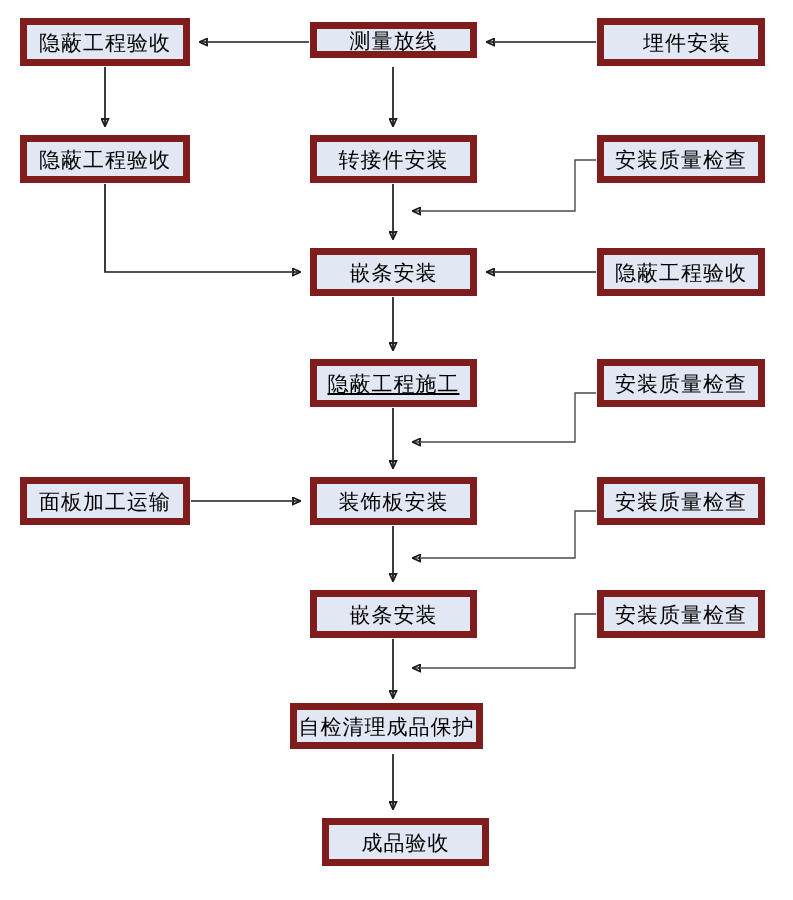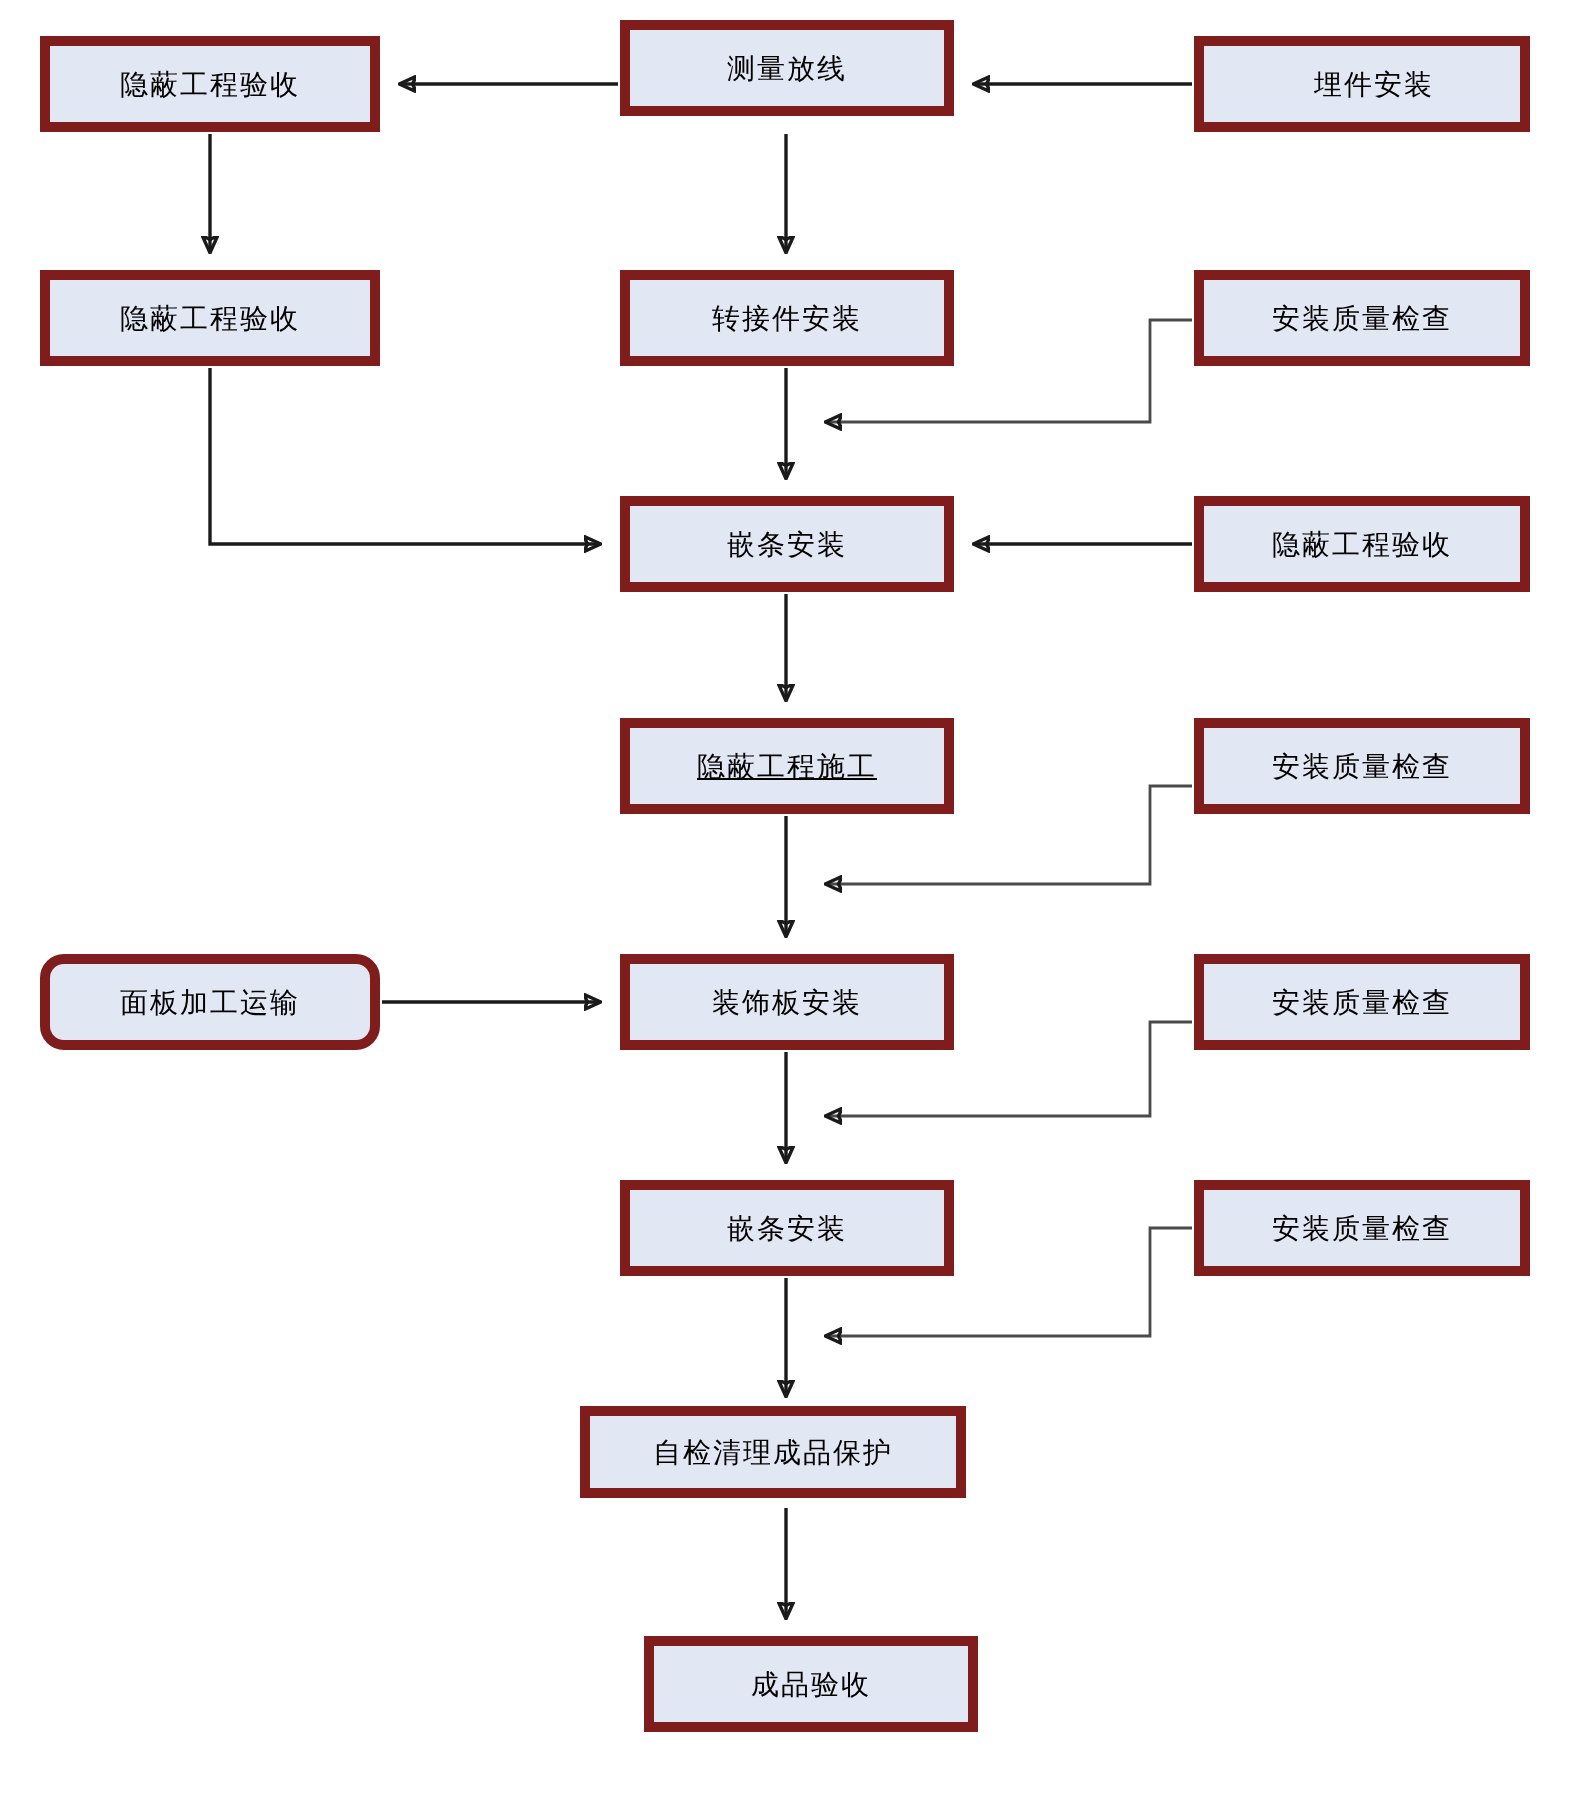--- a/index.html
+++ b/index.html
@@ -12,26 +12,26 @@
     width: 793px;
     height: 900px;
     background: #ffffff;
     font-family: "Liberation Sans", "DejaVu Sans", sans-serif;
     overflow: hidden;
   }
   .node {
     position: absolute;
     box-sizing: border-box;
     background: #e2e7f4;
-    border: 5px solid #7f1d1d;
+    border: 7px solid #7f1d1d;
     display: flex;
     align-items: center;
     justify-content: center;
     color: #000000;
-    font-size: 14px;
+    font-size: 21px;
     letter-spacing: 1px;
     white-space: nowrap;
     box-shadow: 0 0 0 0 transparent;
   }
   .node-label {
     display: block;
     line-height: 1;
   }
   svg.edges {
     position: absolute;
@@ -99,21 +99,21 @@
 
     <line x1="393" y1="639" x2="393" y2="698" marker-end="url(#ah)"></line>
 
     <line x1="393" y1="754" x2="393" y2="809" marker-end="url(#ah)"></line>
   </svg>
 
   <div class="node" style="left:20px; top:18px; width:170px; height:48px;">
     <span class="node-label">隐蔽工程验收</span>
   </div>
 
-  <div class="node" style="left:310px; top:10px; width:167px; height:48px;">
+  <div class="node" style="left:310px; top:22px; width:167px; height:36px;">
     <span class="node-label">测量放线</span>
   </div>
 
   <div class="node" style="left:597px; top:18px; width:168px; height:48px;padding-left:12px;">
     <span class="node-label">埋件安装</span>
   </div>
 
   <div class="node" style="left:20px; top:135px; width:170px; height:48px;">
     <span class="node-label">隐蔽工程验收</span>
   </div>
@@ -135,21 +135,21 @@
   </div>
 
   <div class="node" style="left:310px; top:359px; width:167px; height:48px;text-decoration:underline;">
     <span class="node-label">隐蔽工程施工</span>
   </div>
 
   <div class="node" style="left:597px; top:359px; width:168px; height:48px;">
     <span class="node-label">安装质量检查</span>
   </div>
 
-  <div class="node" style="left:20px; top:477px; width:170px; height:48px;border-radius:12px;">
+  <div class="node" style="left:20px; top:477px; width:170px; height:48px;">
     <span class="node-label">面板加工运输</span>
   </div>
 
   <div class="node" style="left:310px; top:477px; width:167px; height:48px;justify-content:center;">
     <span class="node-label">装饰板安装</span>
   </div>
 
   <div class="node" style="left:597px; top:477px; width:168px; height:48px;">
     <span class="node-label">安装质量检查</span>
   </div>

